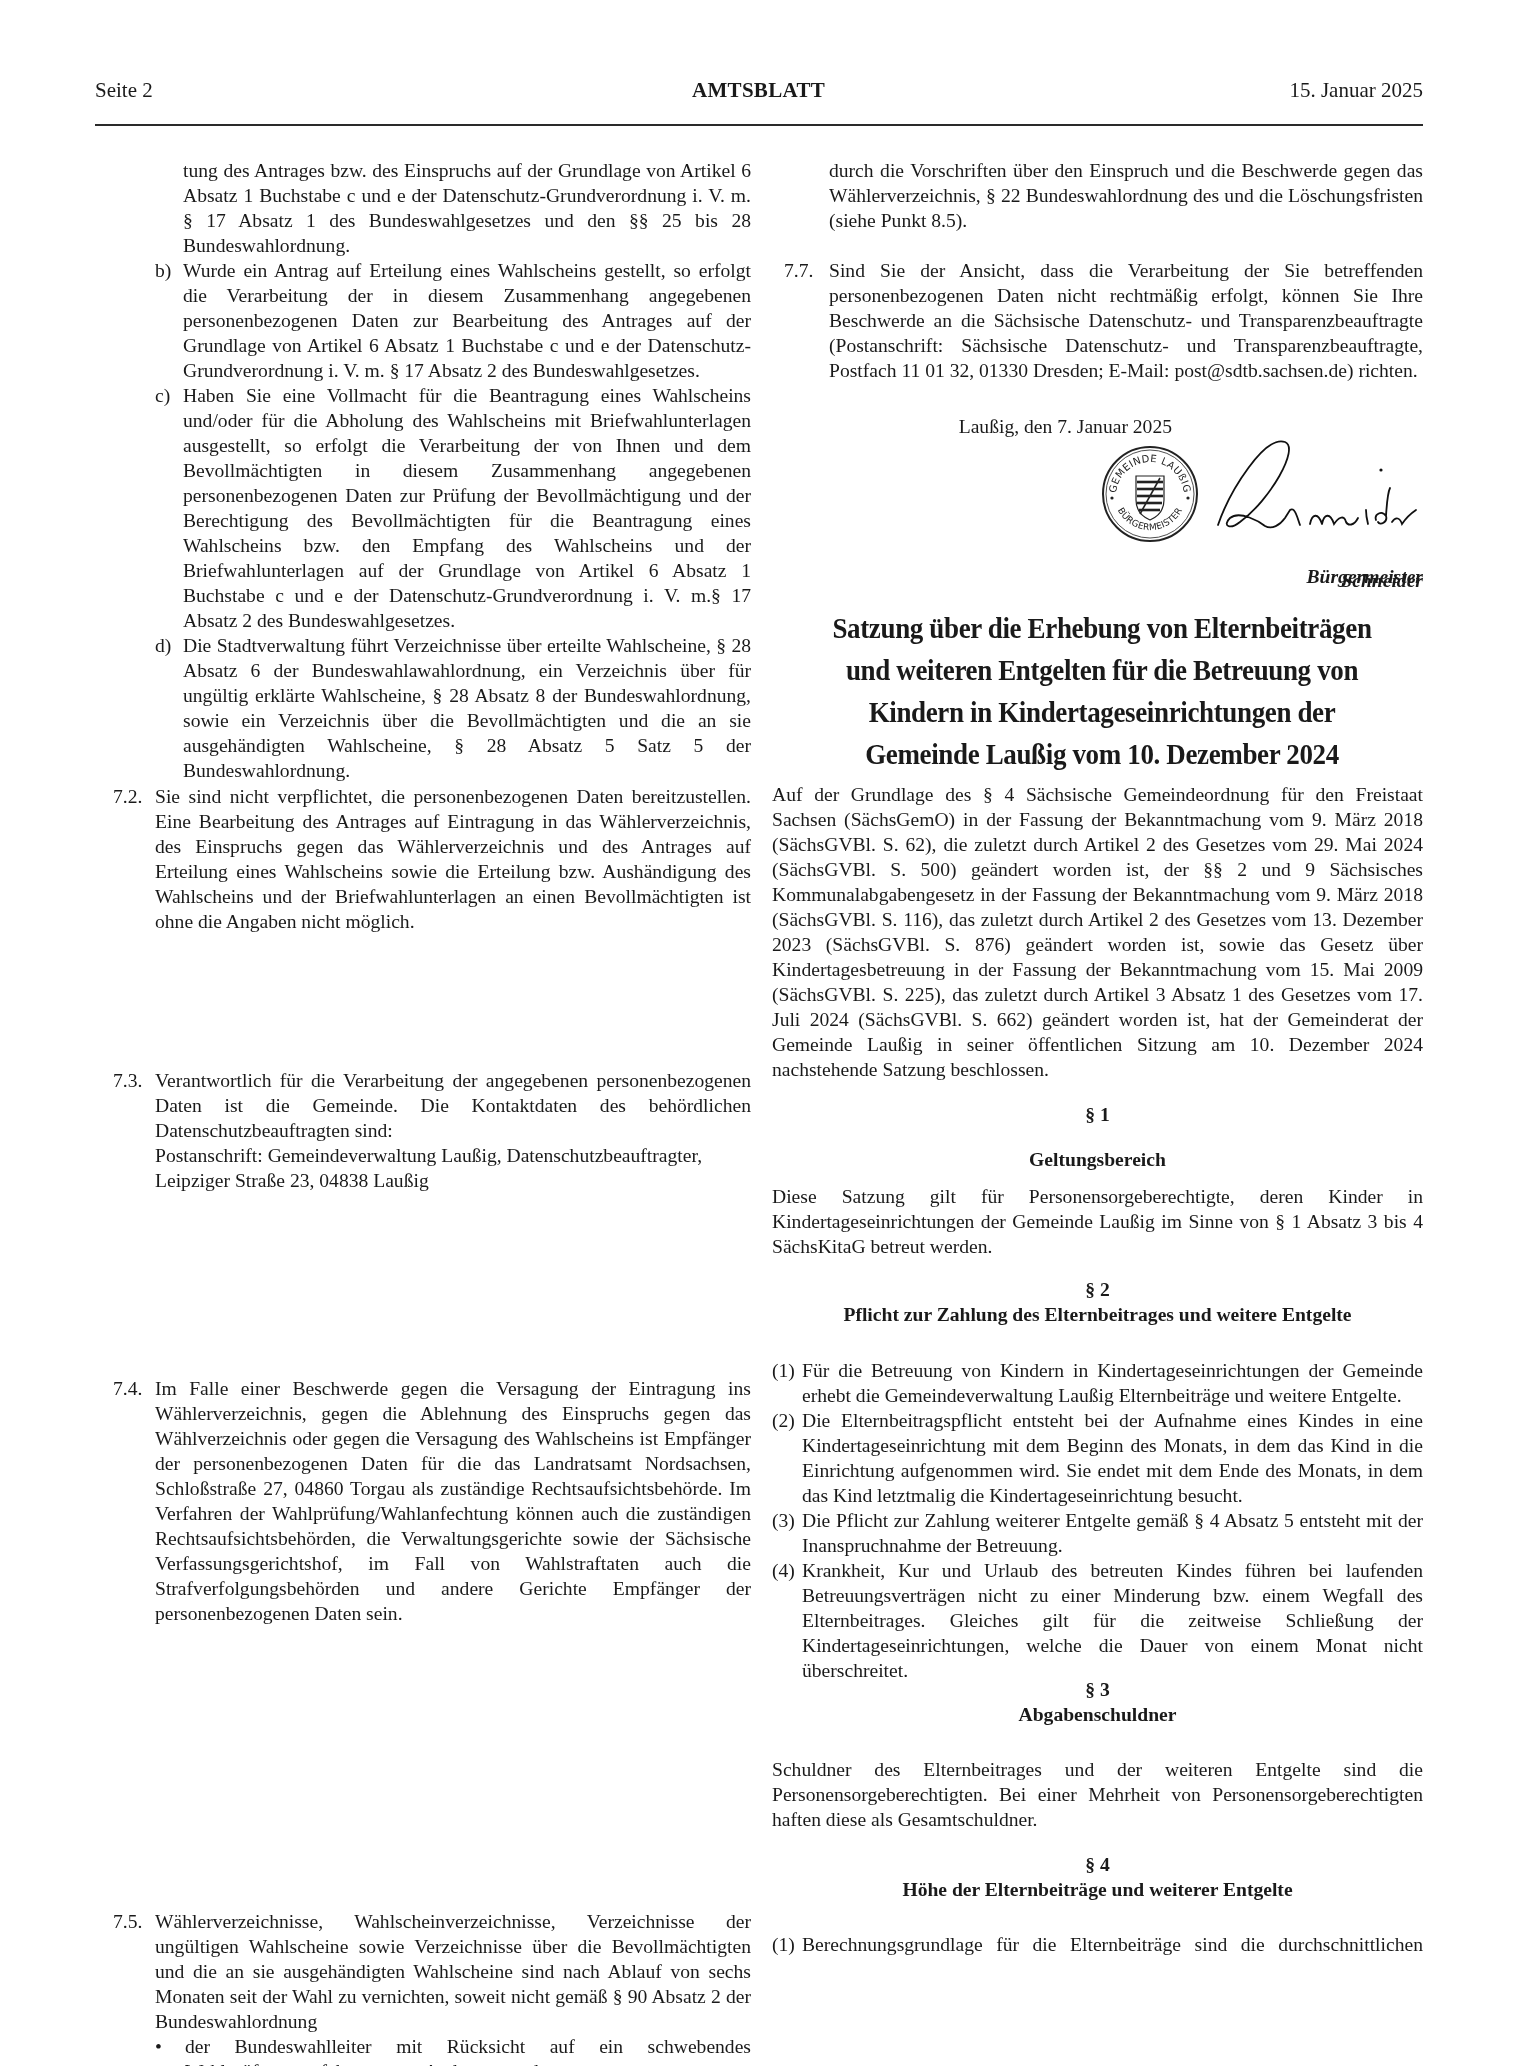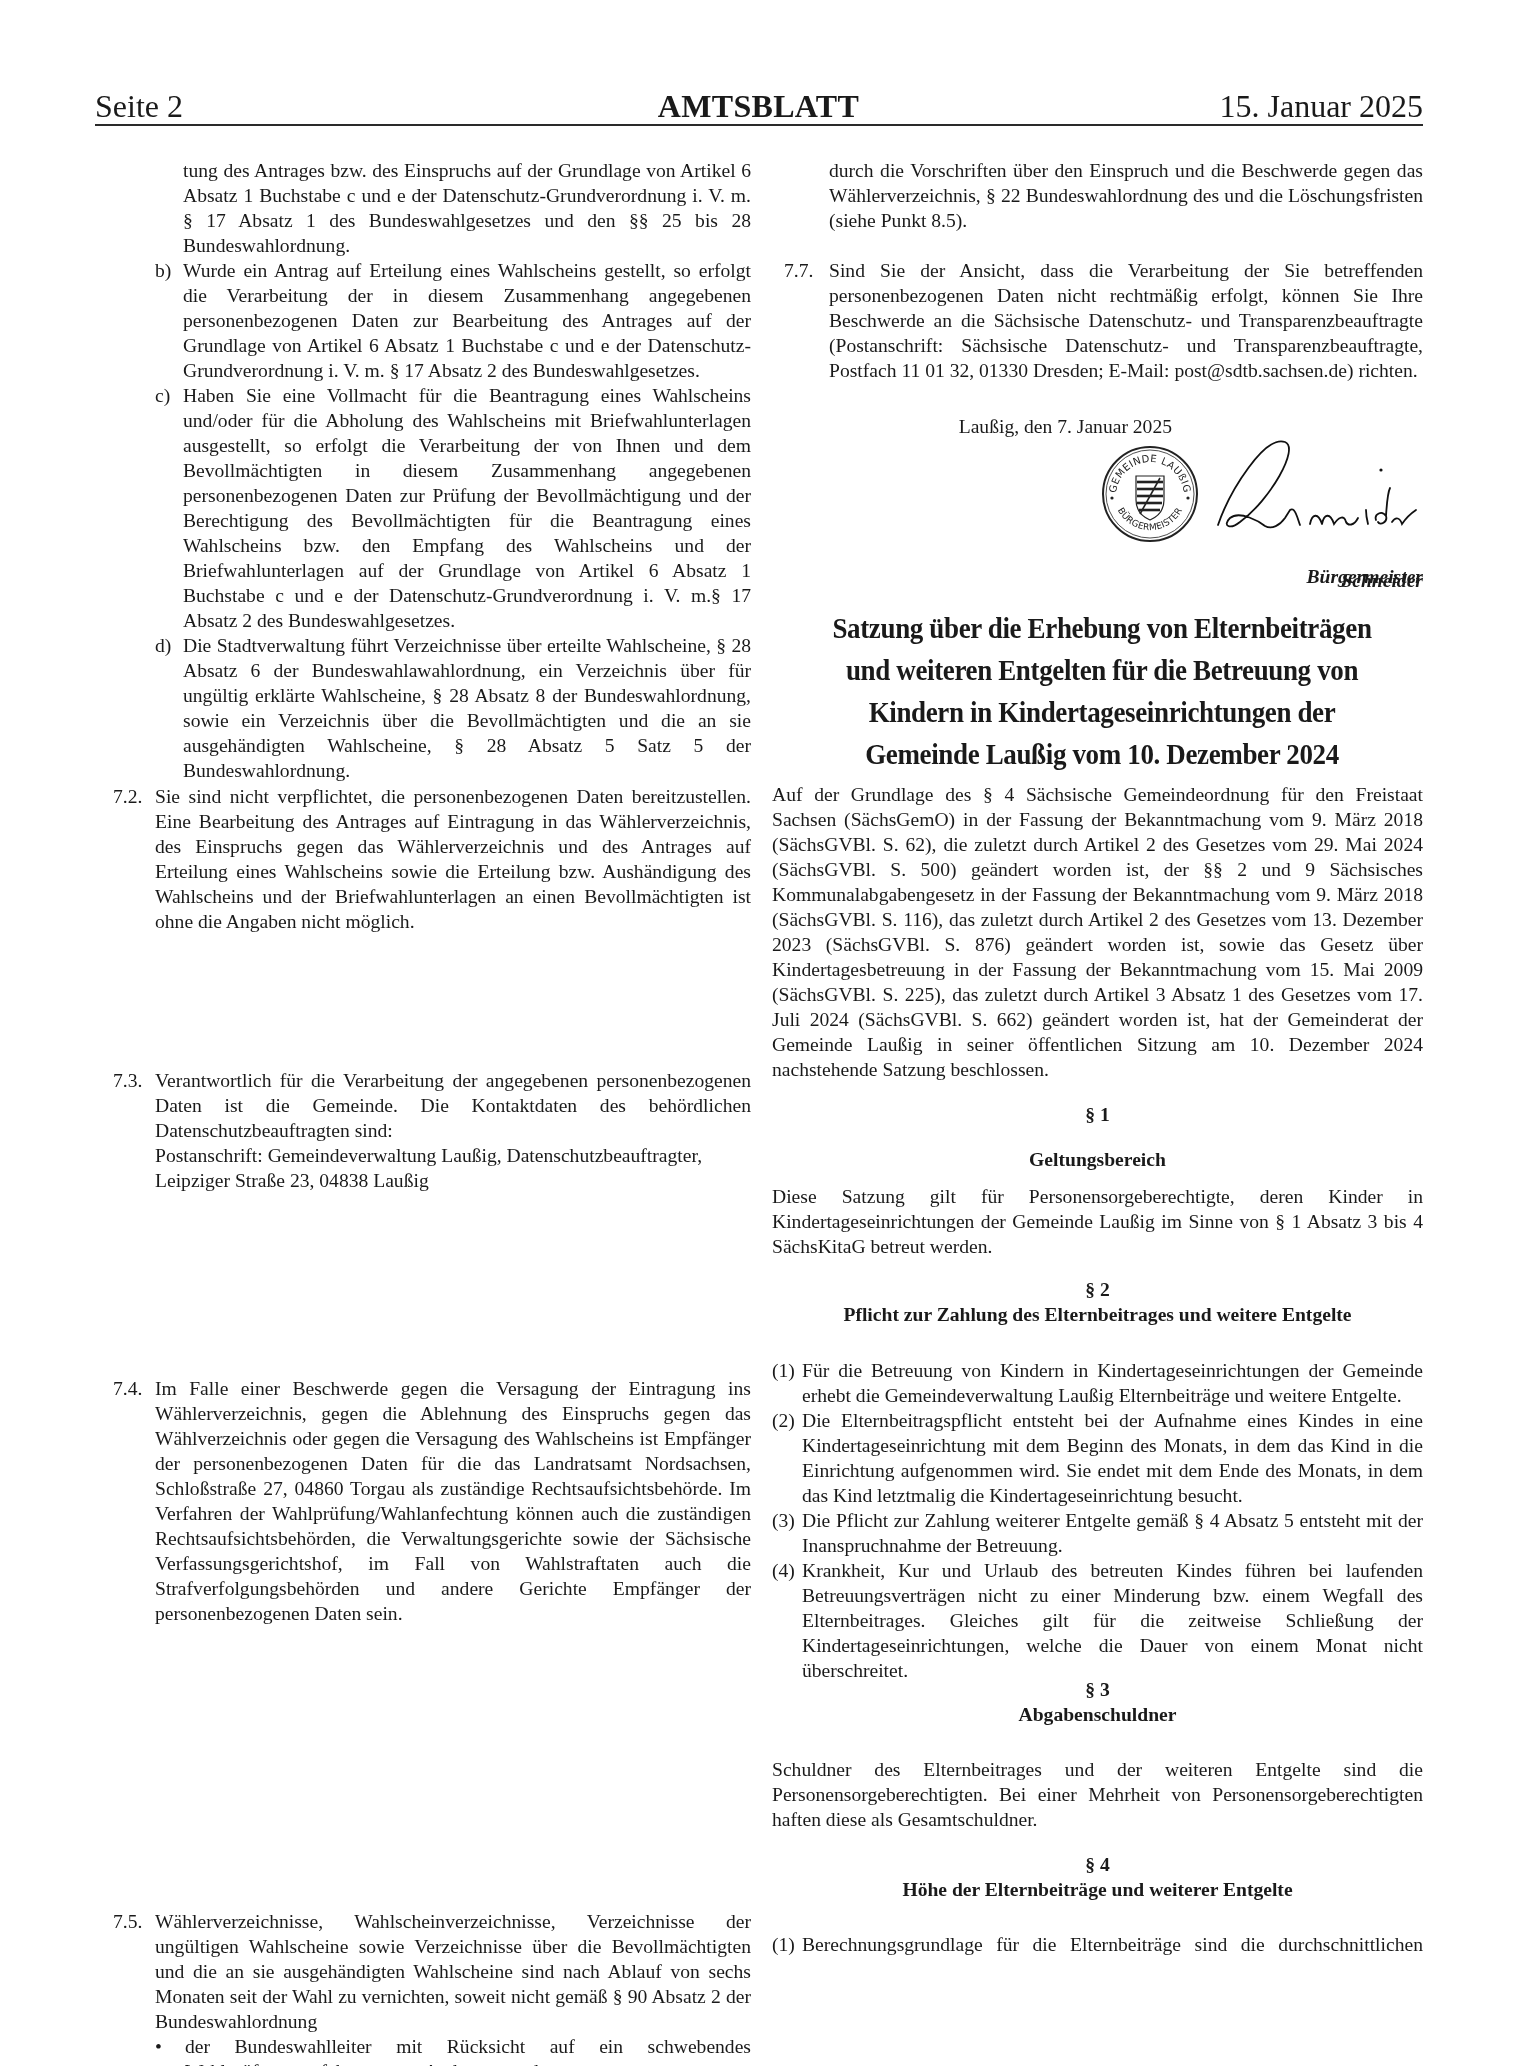--- a/index.html
+++ b/index.html
@@ -1,18 +1,18 @@
 <!DOCTYPE html>
 <html><head>
 <meta charset="utf-8">
 <style>
   html, body { margin:0; padding:0; background:#ffffff; }
   body { width:1517px; height:2066px; position:relative; overflow:hidden;
          font-family:"Liberation Serif", "DejaVu Serif", serif; color:#1a1a1a; }
-  .hdr { position:absolute; top:92px; font-size:32px; line-height:28px; }
+  .hdr { position:absolute; top:76px; font-size:21px; line-height:28px; }
   #hdr-left { left:95px; }
   #hdr-center { left:0; width:1517px; text-align:center; font-weight:bold; letter-spacing:0.3px; pointer-events:none; }
   #hdr-center span { pointer-events:auto;text-align:right; }
   #hdr-right { right:94px; }
   .rule { position:absolute; left:95px; width:1328px; top:124px; height:2px; background:#2a2a2a; }
 
   .col { position:absolute; font-size:19.6px; line-height:25px; text-align:justify; }
   .col p { margin:0; }
   .block { position:absolute; }
   .hang { position:relative; }

